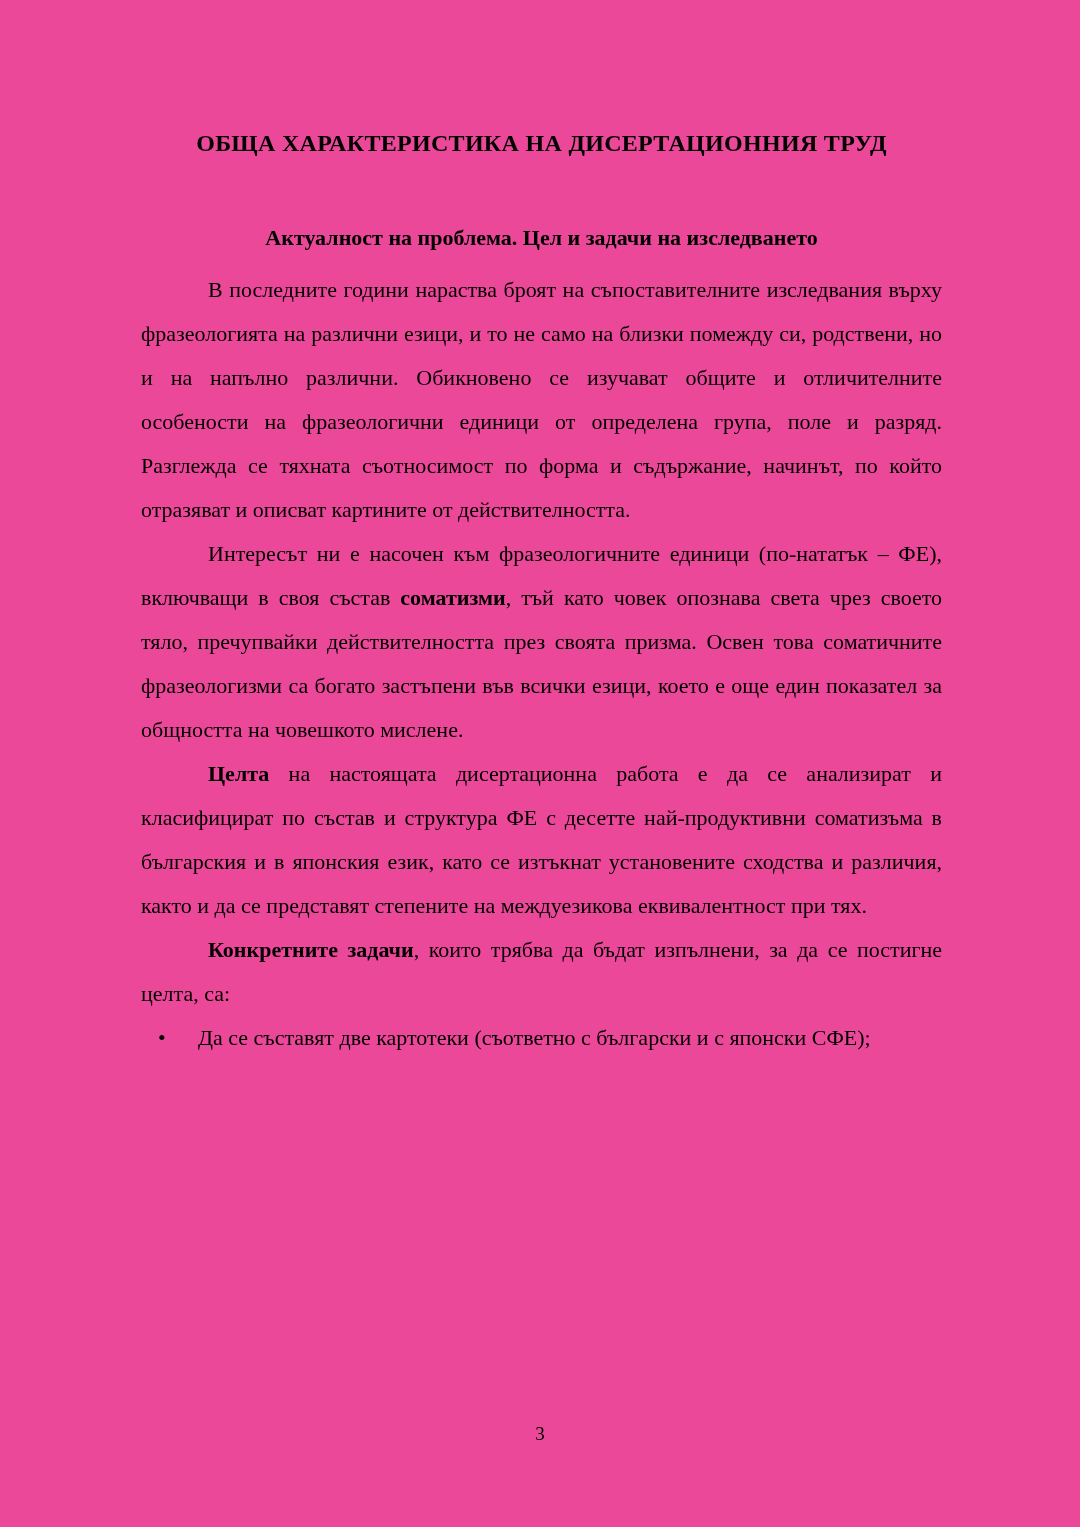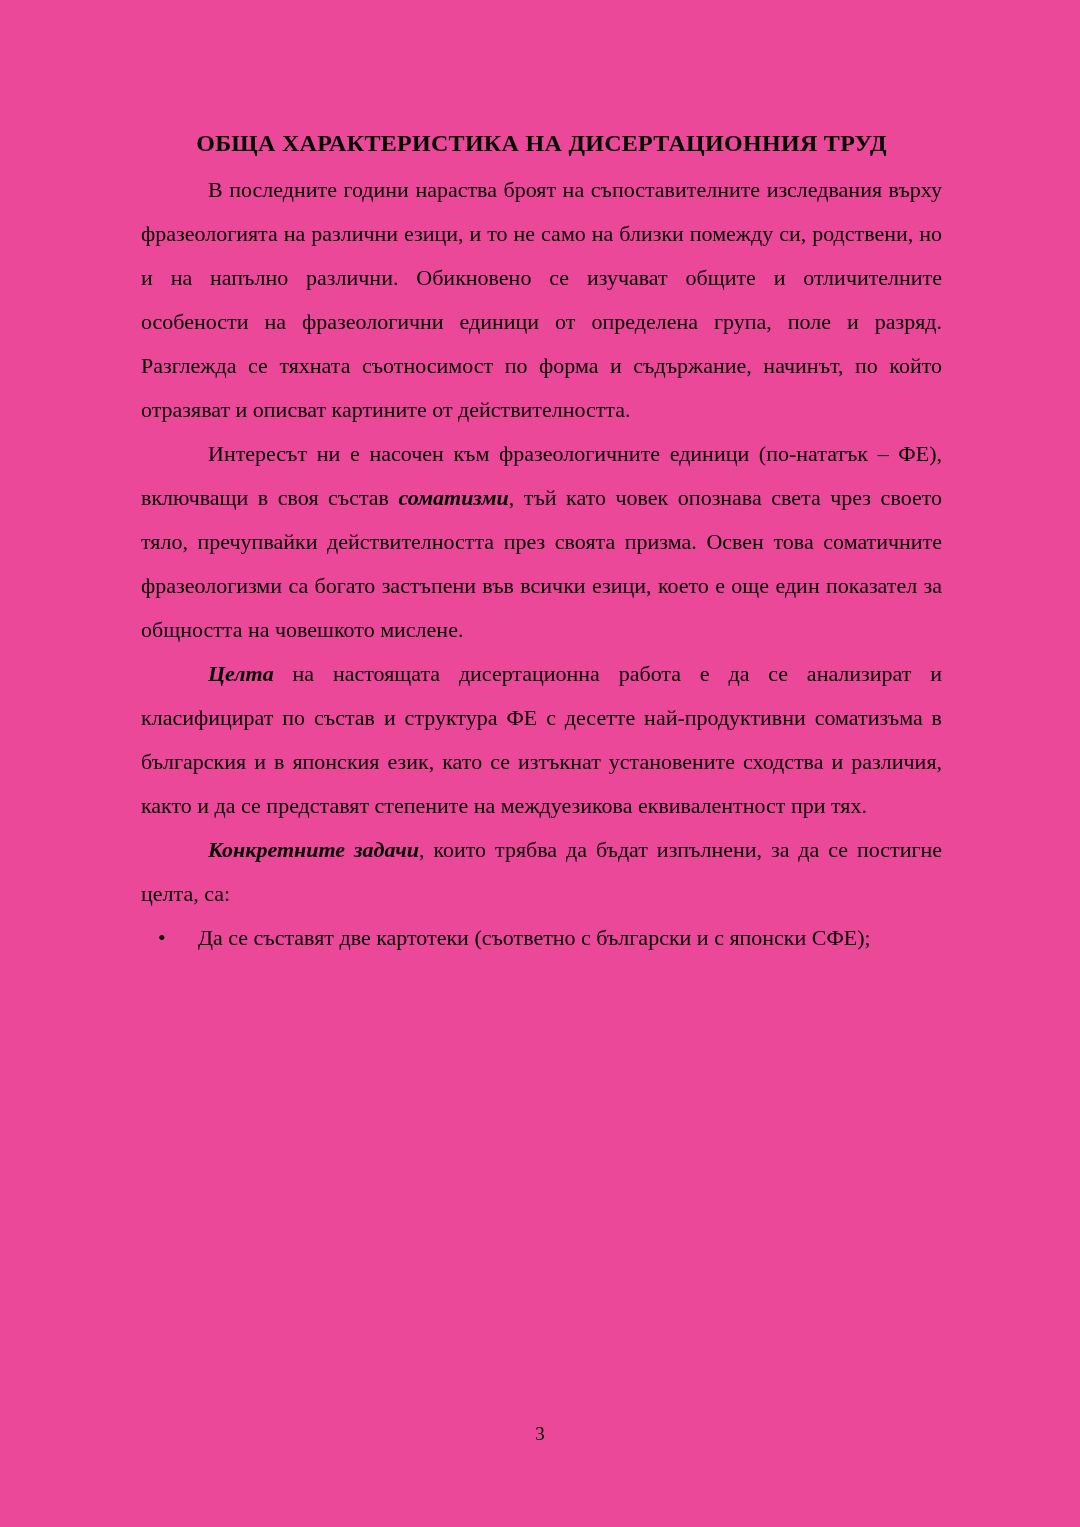--- a/index.html
+++ b/index.html
@@ -38,21 +38,20 @@
   }
   .para {
     font-size: 22px;
     line-height: 44px;
     text-align: justify;
     text-indent: 67px;
     margin: 0;
   }
   .para strong {
     font-weight: bold;
-    font-style: italic;
   }
   .bullet-item {
     position: relative;
     font-size: 22px;
     line-height: 44px;
     text-align: justify;
     margin: 0;
     padding-left: 57px;
   }
   .bullet-marker {
@@ -67,20 +66,21 @@
     width: 100%;
     text-align: center;
     font-size: 19px;
   }
 </style>
 </head>
 <body>
 
 <div class="page">
   <h1 class="title">ОБЩА ХАРАКТЕРИСТИКА НА ДИСЕРТАЦИОННИЯ ТРУД</h1>
+  <h2 class="subtitle">Актуалност на проблема. Цел и задачи на изследването</h2>
   <div class="content" id="content">
       <p class="para"><span>В последните години нараства броят на съпоставителните изследвания върху фразеологията на различни езици, и то не само на близки помежду си, родствени, но и на напълно различни. Обикновено се изучават общите и отличителните особености на фразеологични единици от определена група, поле и разряд. Разглежда се тяхната съотносимост по форма и съдържание, начинът, по който отразяват и описват картините от действителността.</span></p>
       <p class="para"><span>Интересът ни е насочен към фразеологичните единици (по-нататък – ФЕ), включващи в своя състав </span><strong>соматизми</strong><span>, тъй като човек опознава света чрез своето тяло, пречупвайки действителността през своята призма. Освен това соматичните фразеологизми са богато застъпени във всички езици, което е още един показател за общността на човешкото мислене.</span></p>
       <p class="para"><strong>Целта</strong><span> на настоящата дисертационна работа е да се анализират и класифицират по състав и структура ФЕ с десетте най-продуктивни соматизъма в българския и в японския език, като се изтъкнат установените сходства и различия, както и да се представят степените на междуезикова еквивалентност при тях.</span></p>
       <p class="para"><strong>Конкретните задачи</strong><span>, които трябва да бъдат изпълнени, за да се постигне целта, са:</span></p>
       <div class="bullet-item"><span class="bullet-marker">•</span><span>Да се съставят две картотеки (съответно с български и с японски СФЕ);</span></div>
     </div>
   <div class="page-number">3</div>
 </div>
 

